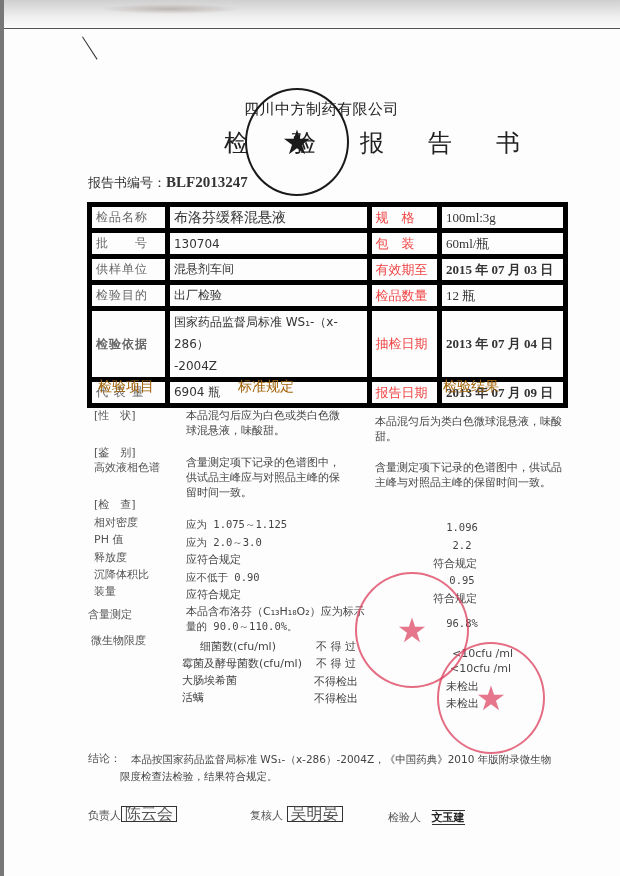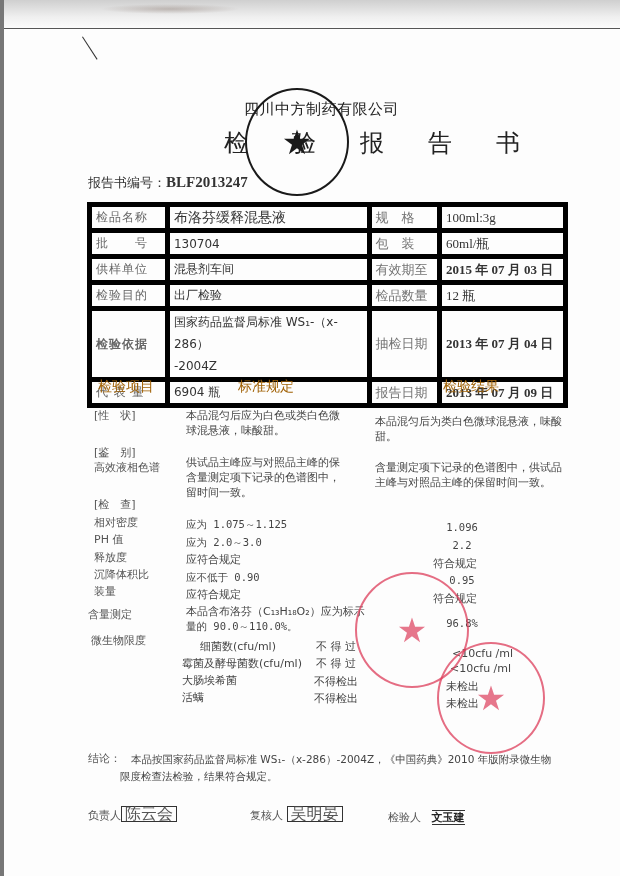--- a/index.html
+++ b/index.html
@@ -38,21 +38,21 @@
   .report-no b { font-family: "Liberation Serif", serif; font-size: 15px; font-weight: bold; }
 
   table.info {
     position: absolute; left: 87px; top: 202px; width: 481px;
     border-collapse: collapse; font-size: 12px; color: #333;
   }
   table.info td {
     border: 5px solid #000000; padding: 0 4px; text-align: left; height: 21px;
   }
   table.info td.lbl { color: #666; width: 67px; letter-spacing: 1px; }
-  table.info td.lbl2 { color: #737373; width: 60px; font-size: 13px; margin-top: 48px; }
+  table.info td.lbl2 { color: #ef4444; width: 60px; font-size: 13px; margin-top: 48px; }
   table.info td.val { width: 200px; }
   table.info td.val2 { width: 118px; }
   table.info td.serif { font-family: "Liberation Serif", serif; font-size: 13px; }
   table.info td.bold { font-weight: bold; }
   table.info td.big { font-size: 14px; }
 
   .hdr { position: absolute; top: 378px; font-size: 14px; color: #a16207; }
   .txt { position: absolute; font-size: 11px; line-height: 15px; color: #444; }
   .lbl-l { color: #555; }
   .res { position: absolute; font-size: 11px; color: #444; text-align: center; width: 100px; }
@@ -156,22 +156,22 @@
   <div>球混悬液，味酸甜。</div>
 </div>
 <div class="txt" style="left:375px;top:414px;">
   <div>本品混匀后为类白色微球混悬液，味酸</div>
   <div>甜。</div>
 </div>
 
 <div class="txt lbl-l" style="left:94px;top:445px;">[鉴　别]</div>
 <div class="txt lbl-l" style="left:94px;top:460px;">高效液相色谱</div>
 <div class="txt" style="left:186px;top:455px;">
+  <div>含量测定项下记录的色谱图中，</div>
   <div>供试品主峰应与对照品主峰的保</div>
-  <div>含量测定项下记录的色谱图中，</div>
   <div>留时间一致。</div>
 </div>
 <div class="txt" style="left:375px;top:460px;">
   <div>含量测定项下记录的色谱图中，供试品</div>
   <div>主峰与对照品主峰的保留时间一致。</div>
 </div>
 
 <div class="txt lbl-l" style="left:94px;top:497px;">[检　查]</div>
 
 <div class="txt lbl-l" style="left:94px;top:515px;">相对密度</div>

